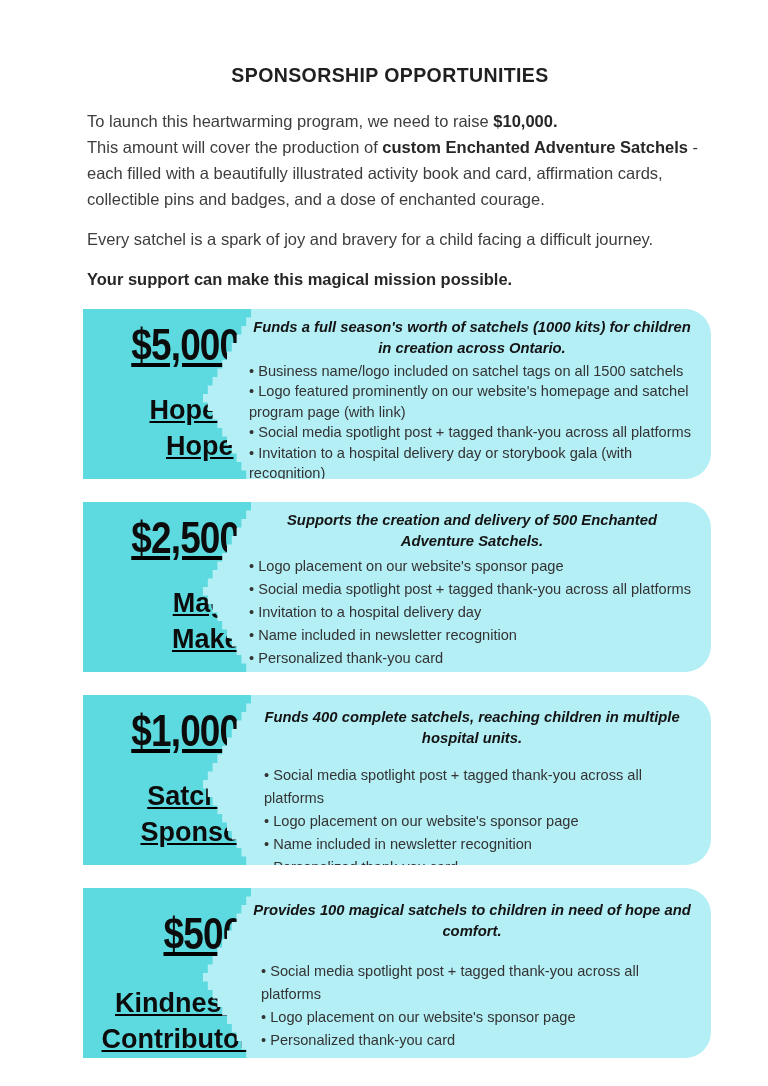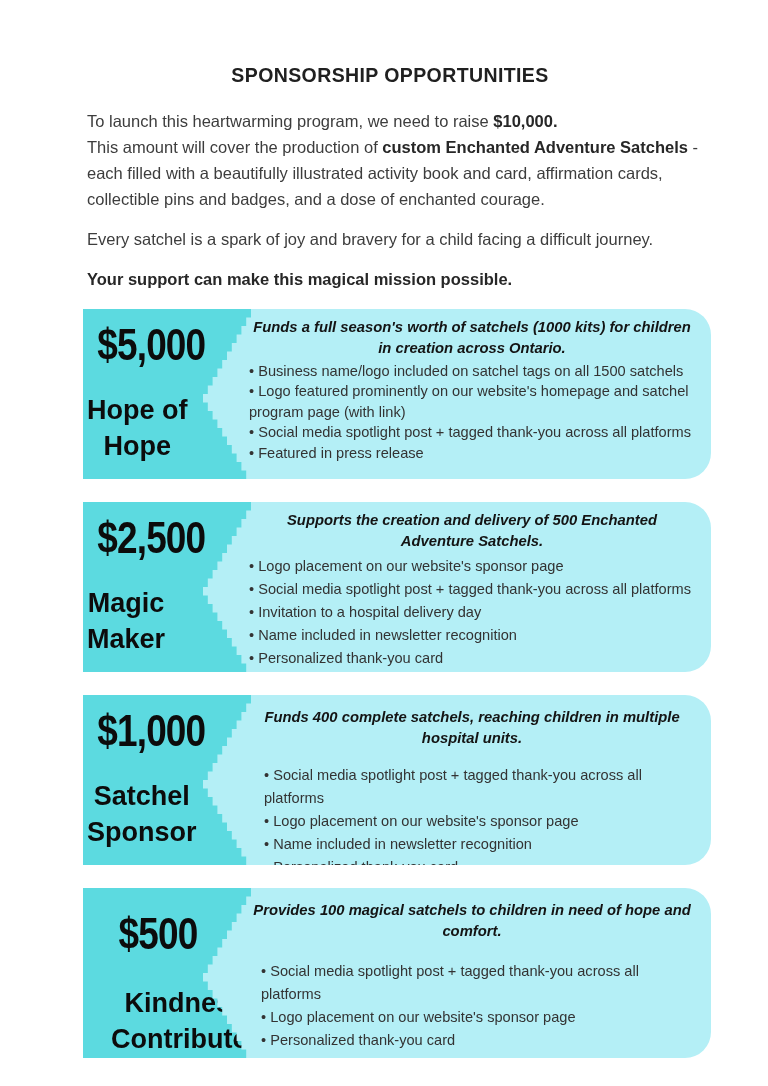--- a/index.html
+++ b/index.html
@@ -46,23 +46,24 @@
       19.2px 51px, 19.2px 59.5px, 14.4px 59.5px, 14.4px 68px, 9.6px 68px, 9.6px 76.5px,
       4.8px 76.5px, 4.8px 85px, 0px 85px, 0px 93.5px, 4.8px 93.5px, 4.8px 102px,
       9.6px 102px, 9.6px 110.5px, 14.4px 110.5px, 14.4px 119px, 19.2px 119px,
       19.2px 127.5px, 24px 127.5px, 24px 136px, 28.8px 136px, 28.8px 144.5px,
       33.6px 144.5px, 33.6px 153px, 38.4px 153px, 38.4px 161.5px, 43.2px 161.5px,
       43.2px 170px, 48px 170px, 100% 100%, 100% 0%
     );
   }
 
   .label-box {
-    position:absolute; left:4px; top:0; width:155px; height:100%;
-    display:flex; flex-direction:column; align-items:flex-start;
+    position:absolute; left:12px; top:0; width:155px; height:100%;
+    display:flex; flex-direction:column; align-items:flex-end;
     padding-top:14px;
+    text-decoration:underline;
   }
   .tier-amount {
     font-size:44px; font-weight:700; color:#0c0c0c;
     line-height:1; letter-spacing:-1px;
     transform:scaleX(.84); transform-origin:center;
     white-space:nowrap;
   }
   .tier-name {
     margin-top:25px; font-size:27px; font-weight:700; color:#0c0c0c;
     text-align:center; line-height:36px; white-space:nowrap;
@@ -113,20 +114,21 @@
             <div>Hope</div>
           </div>
         </div>
       </div>
       <div class="tier-right">
         <div class="tier-heading">Funds a full season's worth of satchels (1000 kits) for children in creation across Ontario.</div>
         <div class="bullets">
             <div class="bullet">Business name/logo included on satchel tags on all 1500 satchels</div>
             <div class="bullet">Logo featured prominently on our website's homepage and satchel program page (with link)</div>
             <div class="bullet">Social media spotlight post + tagged thank-you across all platforms</div>
+            <div class="bullet">Invitation to a hospital delivery day or storybook gala (with recognition)</div>
             <div class="bullet">Featured in press release</div>
           </div>
       </div>
     </div>
 
     <div class="tier">
       <div class="tier-left">
         <div class="label-box">
           <div class="tier-amount">$2,500</div>
           <div class="tier-name">

